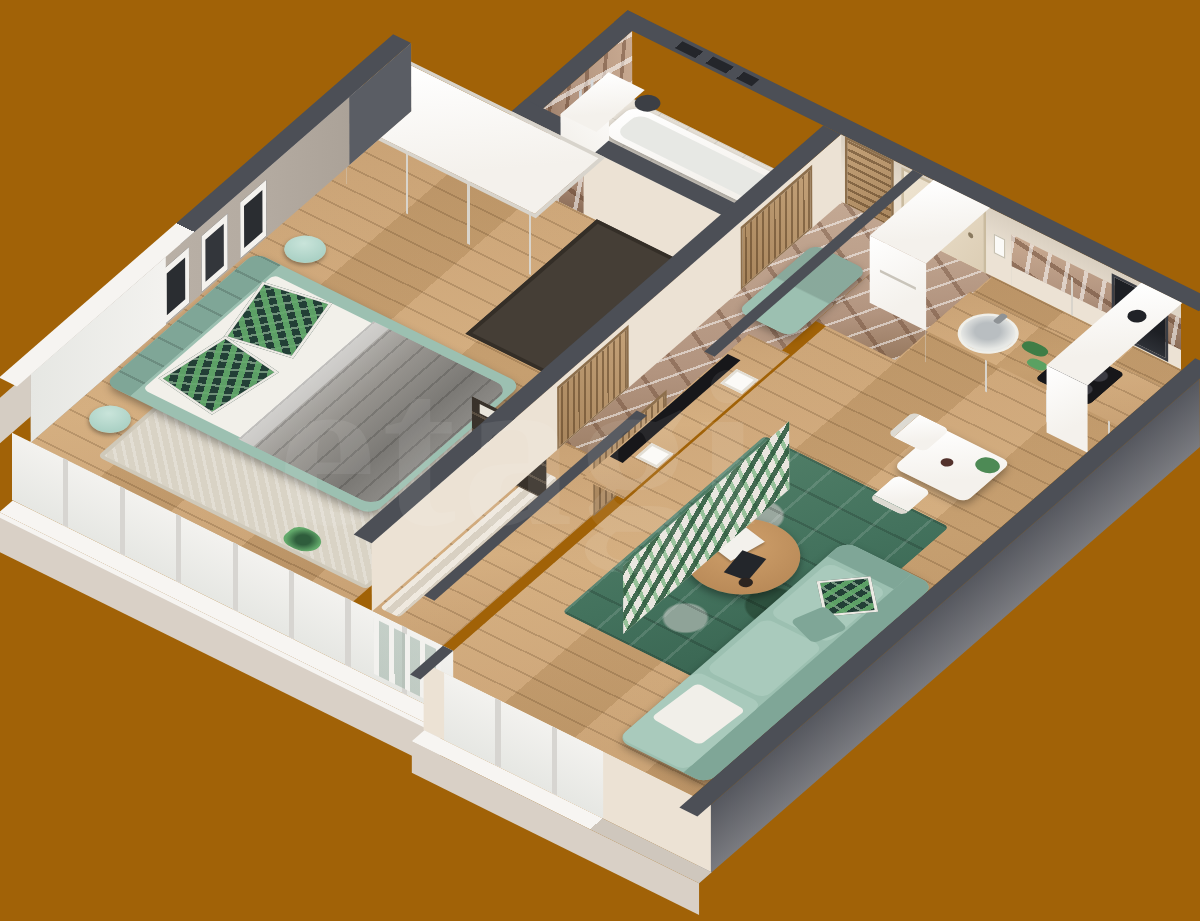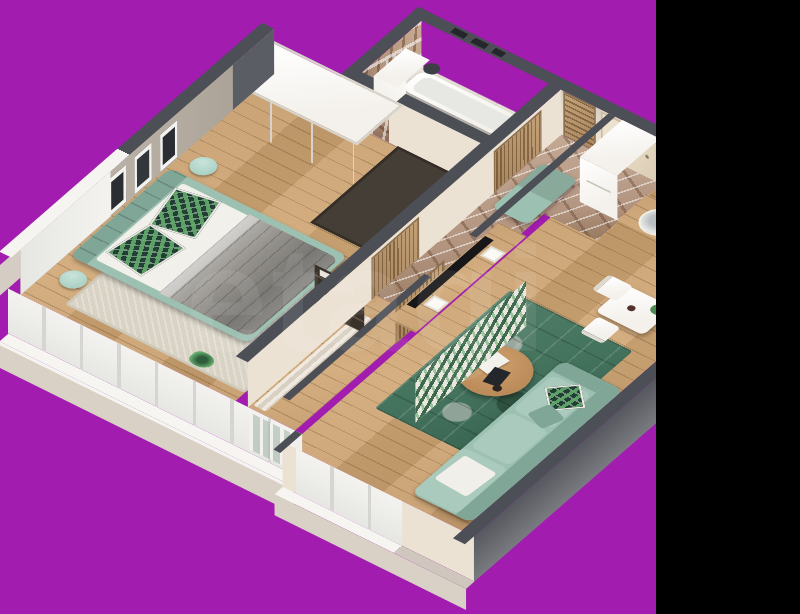--- a/index.html
+++ b/index.html
@@ -1,17 +1,17 @@
 <!DOCTYPE html>
 <html style="--wood: #c59b6b; --marble: #b2947f; --tile: #eae4da; --wallTop: #4c4f56; --extBeige: #d9d0c6; --extGray: #75767b; --extDark: #5a5d64; --intCream: #ece2d4; --greige: #b4aba1; --white: #f4f1ec; --sage: #9cc0b1; --sageDark: #7fa697; --mint: #abd1c5; --blanket: #97948f; --leafBg: #223f36; --leafGreen: #63aa6b; --rugGreen: #43725d; --rugBeige: #d9d3c5; --black: #17171a; --window: #f7f5f2;"><head>
 <meta charset="utf-8">
 <style>
   html,body{margin:0;padding:0;background:#000;}
-  .stage{position:relative;width:656px;height:614px;background:#a21caf;overflow:hidden;
-         font-family:Liberation Sans, sans-serif;}
+  .stage{position:relative;width:800px;height:614px;background:#a16207;overflow:hidden;
+         font-family:Liberation Serif, serif;}
   
   .plan{position:absolute;left:0;top:0;width:0;height:0;
         transform:matrix(0.855,0.4227,-0.644,0.561,330,8);transform-origin:0 0;}
   .plan div{position:absolute;}
   
   .upface{height:51px;transform:skewX(37deg);transform-origin:0 0;overflow:hidden;}
   .downface{height:51px;transform:skewX(37deg);transform-origin:0 0;overflow:hidden;}
   .leftface{width:38.5px;transform:skewY(52.9deg);transform-origin:0 0;overflow:hidden;}
   .rightface{width:38.5px;transform:skewY(52.9deg);transform-origin:0 0;overflow:hidden;}
   

